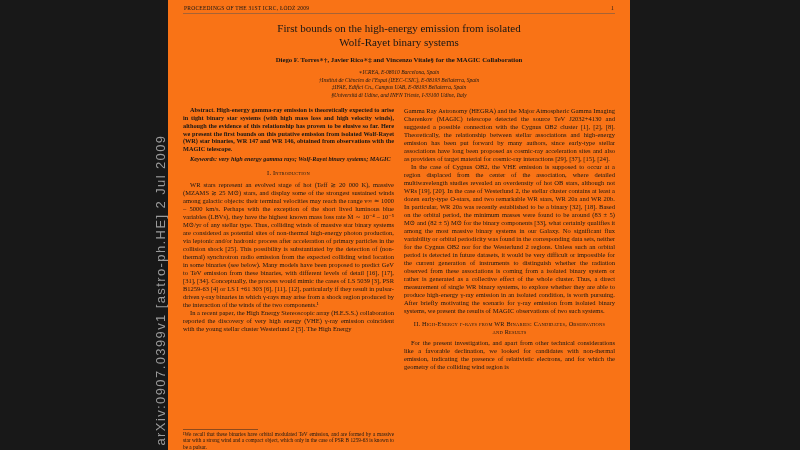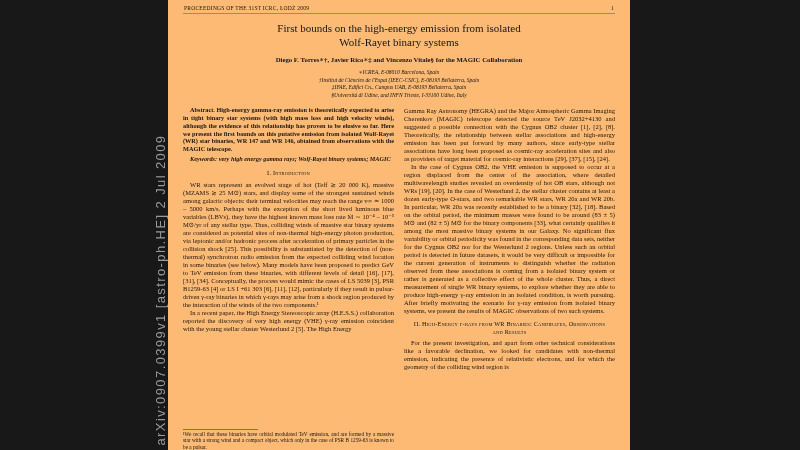--- a/index.html
+++ b/index.html
@@ -12,21 +12,21 @@
   .arxiv-stamp {
     position:absolute; left:-38px; top:281px; width:400px; height:18px;
     text-align:center; transform:rotate(-90deg);
     color:#9a9a9a; font-family:"Liberation Sans","DejaVu Sans",sans-serif;
     font-size:13px; letter-spacing:1.4px; white-space:nowrap;
   }
 
   
   .page {
     position:absolute; left:168px; top:0; width:462px; height:450px;
-    background:#fdba74; overflow:hidden;
+    background:#f97316; overflow:hidden;
   }
   
   .page-inner {
     width:924px; height:900px; transform:scale(0.5); transform-origin:top left;
     padding:10px 30px 0 30px; display:flex; flex-direction:column; color:#161616;
   }
 
   .running-head {
     display:flex; justify-content:space-between; align-items:flex-end;
     font-size:11px; letter-spacing:0.5px; padding:0 2px 4px 2px;

